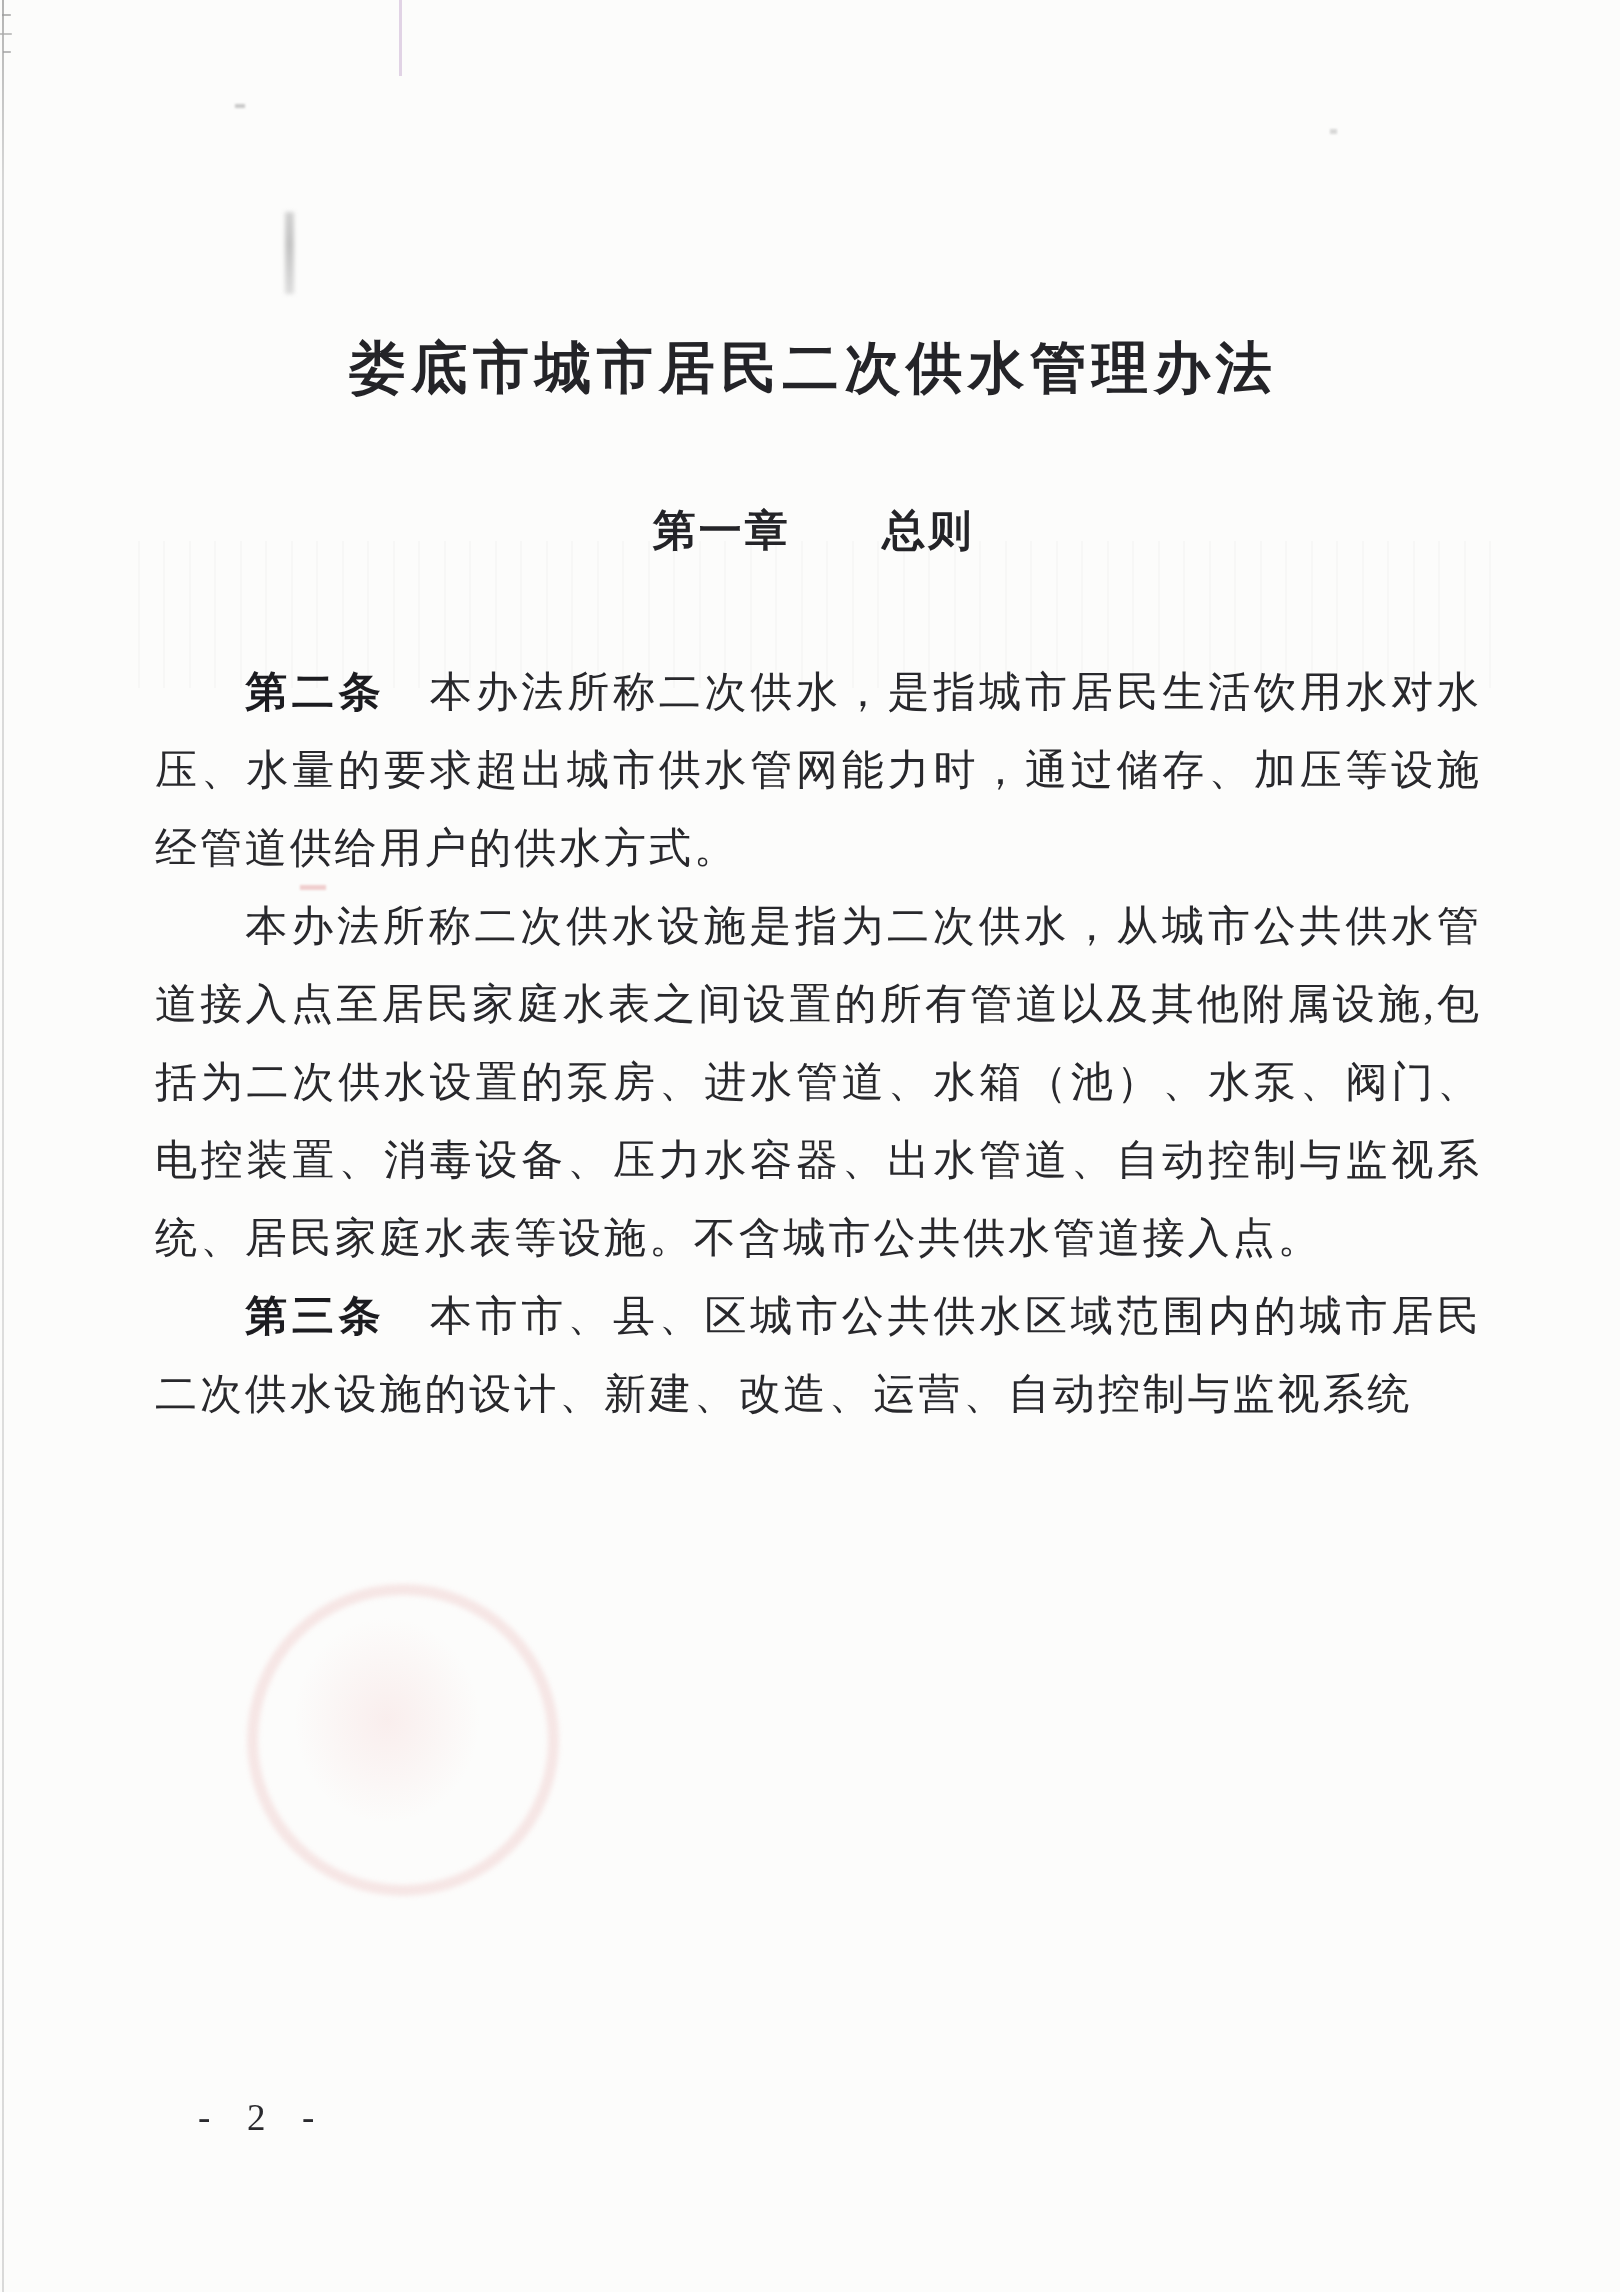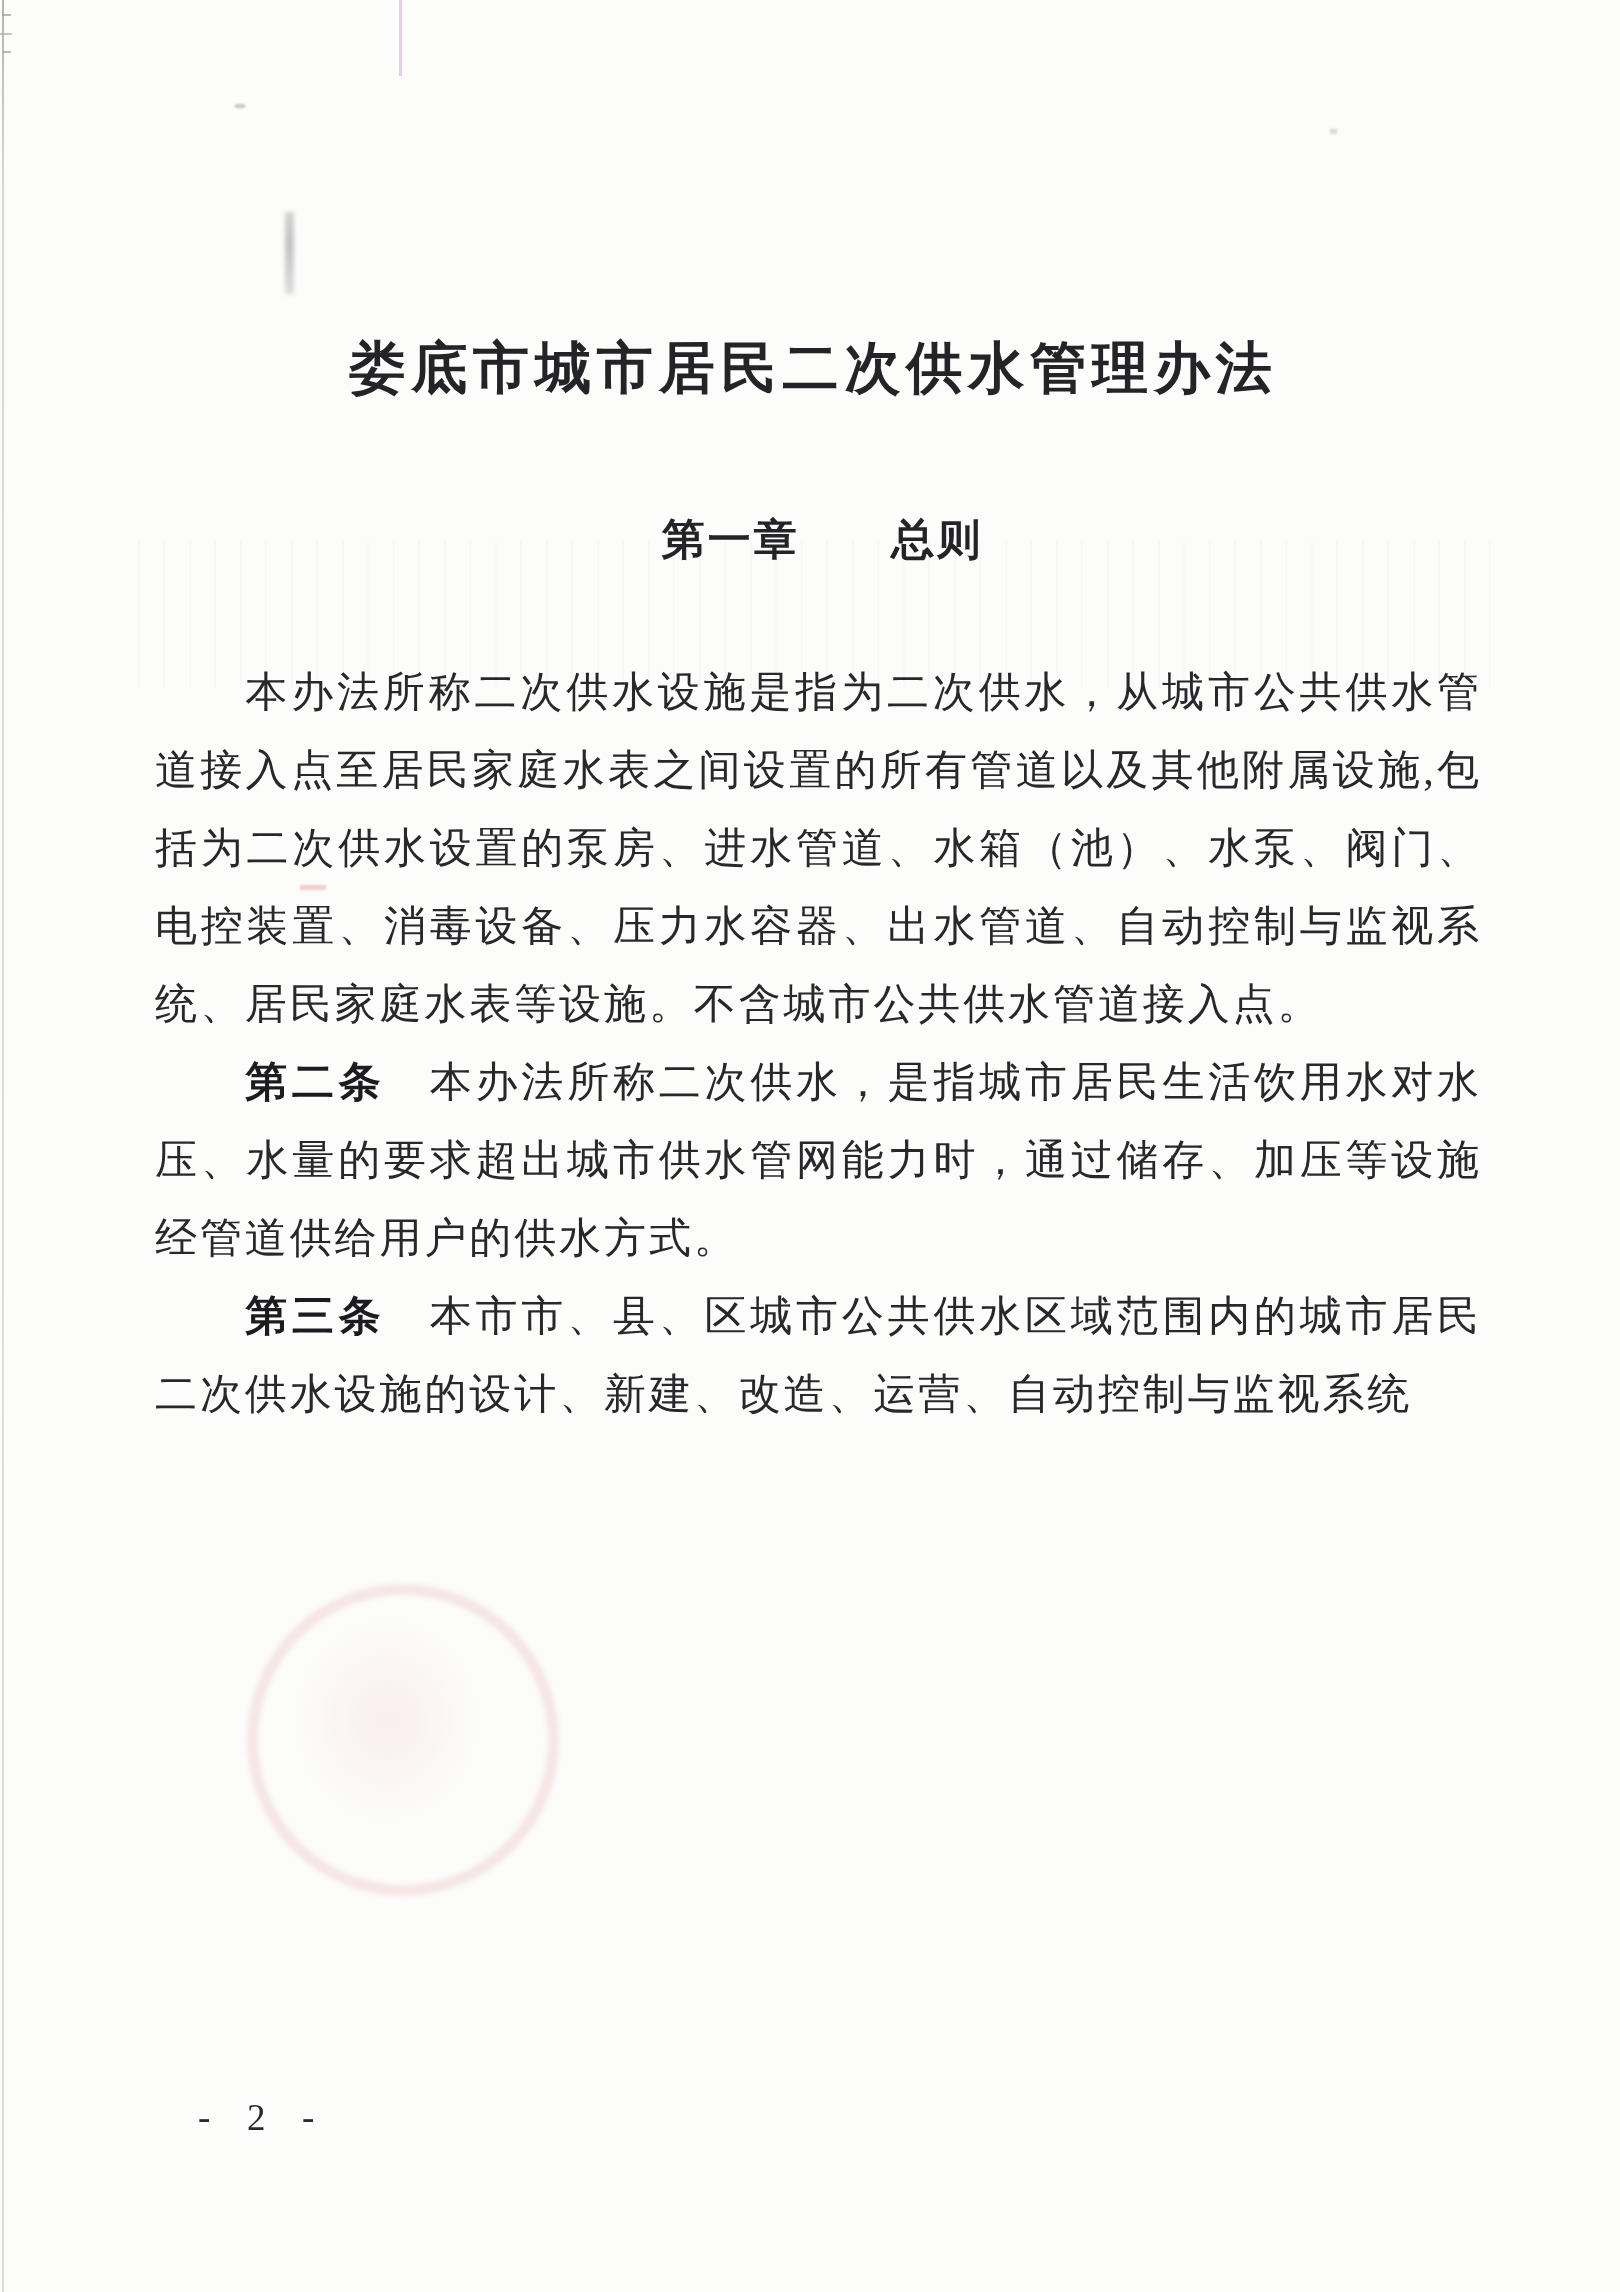--- a/index.html
+++ b/index.html
@@ -20,21 +20,21 @@
     font-family:"Liberation Serif","DejaVu Serif",serif;
     font-weight:700;
     font-size:56px;
     line-height:63px;
     letter-spacing:5.9px;
     color:#242428;
   }
   .chapter{
     position:absolute;
     left:147px;width:1333px;top:506px;
-    margin:9px;
+    margin:0;
     text-align:center;
     font-family:"Liberation Sans","DejaVu Sans",sans-serif;
     font-weight:700;
     font-size:43px;
     line-height:49px;
     letter-spacing:2.9px;
     color:#242428;
   }
   .body{
     position:absolute;
@@ -127,23 +127,23 @@
   <div class="speck-1"></div>
   <div class="speck-2"></div>
   <div class="speck-3"></div>
 
   <h1 class="title">娄底市城市居民二次供水管理办法</h1>
 
   <h2 class="chapter">第一章　　总则</h2>
 
   <div class="body">
 
+    <p><b class="lead">第二条</b><span>本办法所称二次供水，是指城市居民生活饮用水对水压、水量的要求超出城市供水管网能力时，通过储存、加压等设施经管道供给用户的供水方式。</span></p>
+
     <p><span>本办法所称二次供水设施是指为二次供水，从城市公共供水管道接入点至居民家庭水表之间设置的所有管道以及其他附属设施,包括为二次供水设置的泵房、进水管道、水箱（池）、水泵、阀门、电控装置、消毒设备、压力水容器、出水管道、自动控制与监视系统、居民家庭水表等设施。不含城市公共供水管道接入点。</span></p>
-
-    <p><b class="lead">第二条</b><span>本办法所称二次供水，是指城市居民生活饮用水对水压、水量的要求超出城市供水管网能力时，通过储存、加压等设施经管道供给用户的供水方式。</span></p>
 
     <p><b class="lead">第三条</b><span>本市市、县、区城市公共供水区域范围内的城市居民二次供水设施的设计、新建、改造、运营、自动控制与监视系统</span></p>
   </div>
 
   <div class="pagenum">- 2 -</div>
 
 </div>
 
 
 </body></html>

